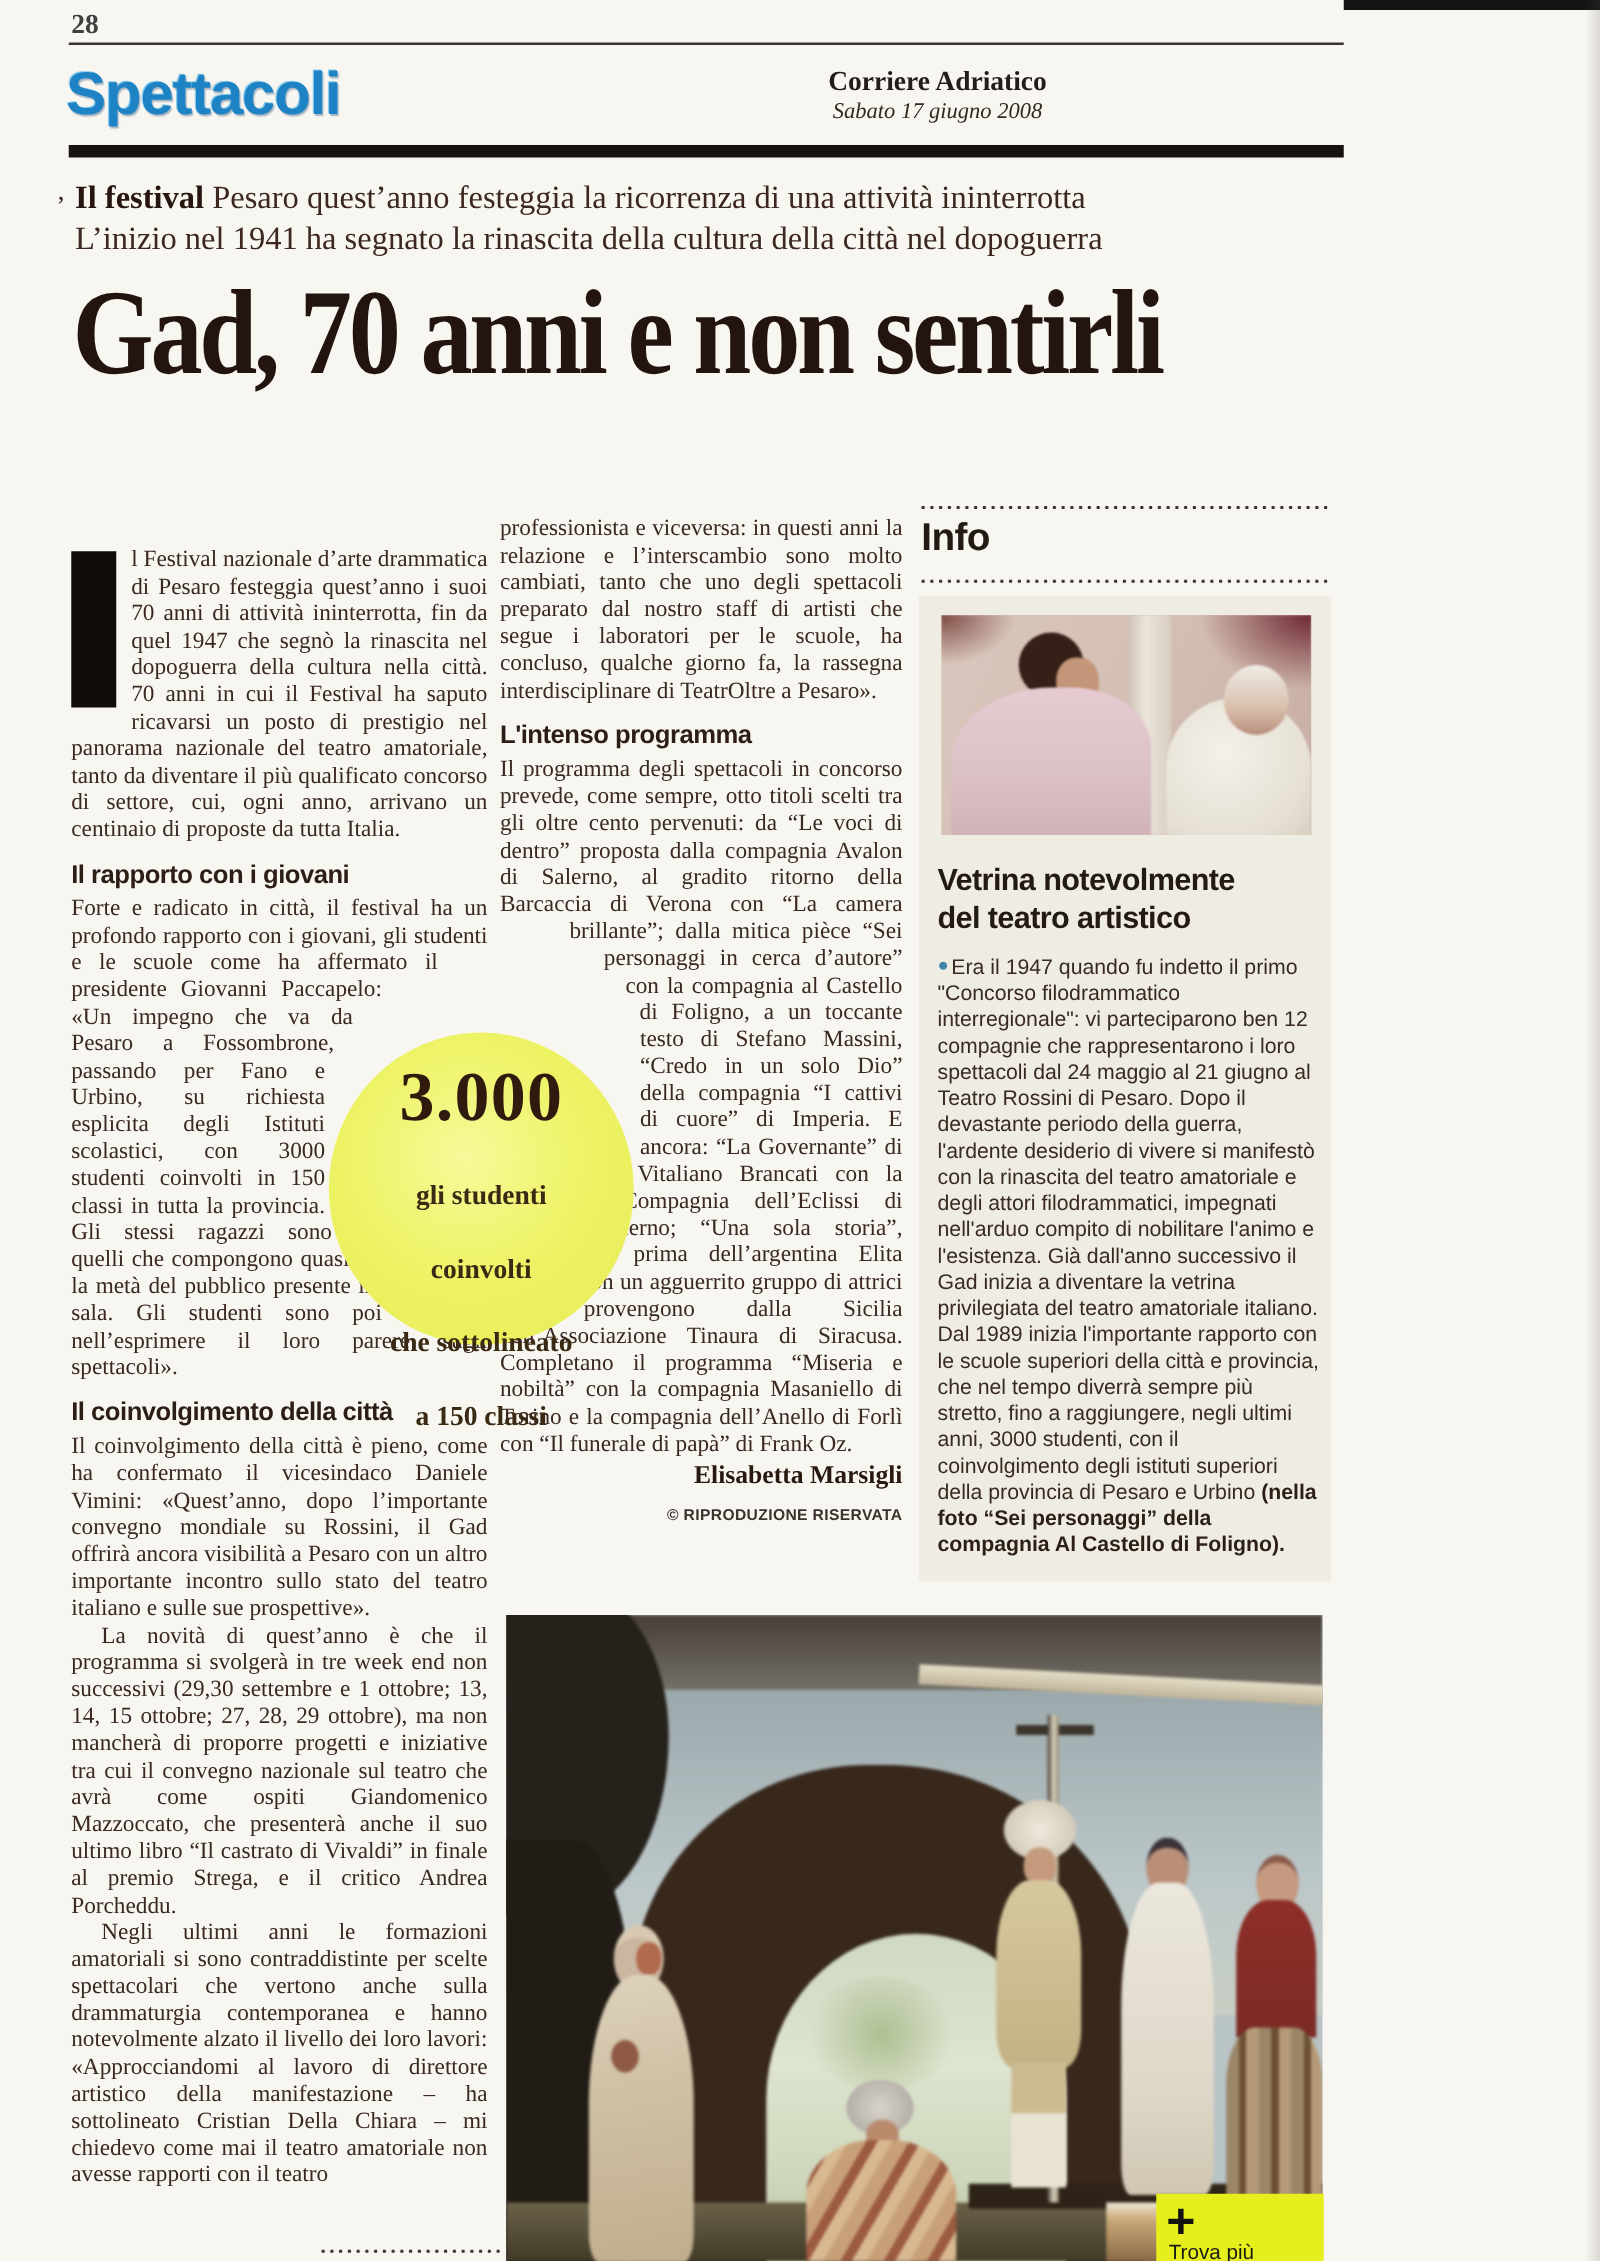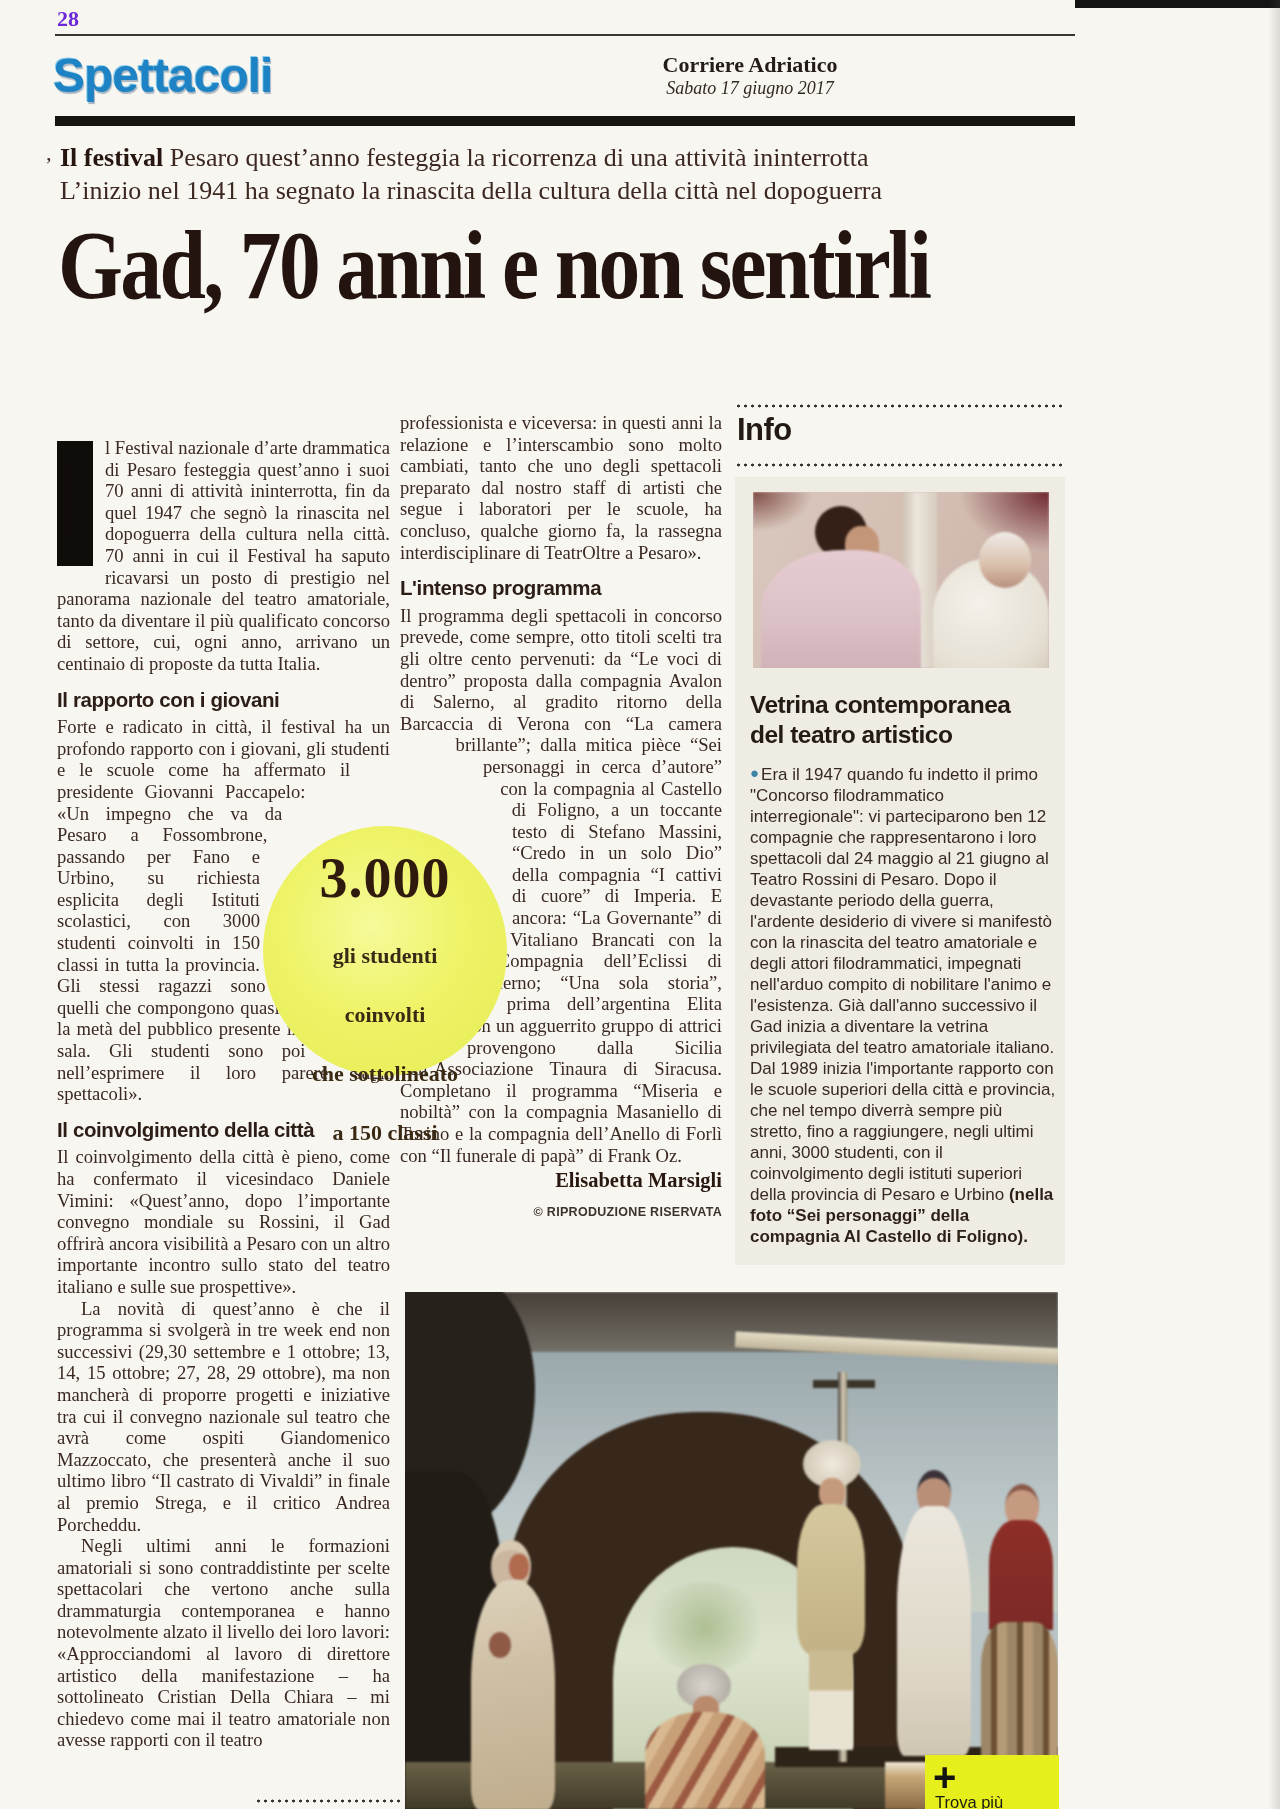--- a/index.html
+++ b/index.html
@@ -2,21 +2,21 @@
 <html><head>
 <meta charset="utf-8">
 <style>
   html,body{margin:0;padding:0;}
   body{width:1280px;height:1809px;position:relative;background:#efede8;font-family:"Liberation Serif",serif;}
   .page{position:absolute;left:0;top:0;width:1280px;height:1809px;background:#f8f6f1;overflow:hidden;}
   .abs{position:absolute;}
 
   
   .topbar{left:1075px;top:0;width:205px;height:8px;background:#141414;}
-  .pageno{left:57px;top:6px;font-size:22px;font-weight:bold;color:#6d28d9;}
+  .pageno{left:57px;top:6px;font-size:22px;font-weight:bold;color:#404040;}
   .rule-thin{left:55px;top:34px;width:1020px;height:2px;background:#3a3530;}
   .section-name{left:53px;top:48px;font-family:"Liberation Sans",sans-serif;font-size:48px;font-weight:bold;letter-spacing:-1px;color:#1e83c4;text-shadow:1px 2px 1px rgba(14,60,110,0.35), -1px -1px 0 #8ecdeb;}
   .masthead{left:560px;top:52px;width:380px;text-align:center;font-size:22px;font-weight:bold;color:#241c18;}
   .edition-date{left:560px;top:78px;width:380px;text-align:center;font-size:18px;font-style:italic;color:#32291f;}
   .rule-thick{left:55px;top:116px;width:1020px;height:10px;background:#171310;}
 
   
   .kicker{left:60px;top:141px;width:1000px;font-size:26px;color:#3c2721;line-height:33px;}
   .kicker b{color:#271510;}
   .kick-tick{left:45px;top:152px;font-size:22px;color:#3c2721;}
@@ -105,21 +105,21 @@
 </head>
 <body>
 
 <div class="page">
 
   <div class="abs topbar"></div>
   <div class="abs pageno">28</div>
   <div class="abs rule-thin"></div>
   <div class="abs section-name">Spettacoli</div>
   <div class="abs masthead">Corriere Adriatico</div>
-  <div class="abs edition-date">Sabato 17 giugno 2017</div>
+  <div class="abs edition-date">Sabato 17 giugno 2008</div>
   <div class="abs rule-thick"></div>
 
   <div class="abs kick-tick">’</div>
   <div class="abs kicker"><b>Il festival</b><span> Pesaro quest’anno festeggia la ricorrenza di una attività ininterrotta</span><br><span>L’inizio nel 1941 ha segnato la rinascita della cultura della città nel dopoguerra</span></div>
   <div class="abs headline">Gad, 70 anni e non sentirli</div>
 
   <div class="abs serifcol col1">
     <p class="para"><span class="dropcap">I</span><span>l Festival nazionale d’arte drammatica di Pesaro festeggia quest’anno i suoi 70 anni di attività ininterrotta, fin da quel 1947 che segnò la rinascita nel dopoguerra della cultura nella città. 70 anni in cui il Festival ha saputo ricavarsi un posto di prestigio nel panorama nazionale del teatro amatoriale, tanto da diventare il più qualificato concorso di settore, cui, ogni anno, arrivano un centinaio di proposte da tutta Italia.</span></p>
     <div class="subhead">Il rapporto con i giovani</div>
     <p class="para"><span class="spacer-r"></span><span>Forte e radicato in città, il festival ha un profondo rapporto con i giovani, gli studenti e le scuole come ha affermato il presidente Giovanni Paccapelo: «Un impegno che va da Pesaro a Fossombrone, passando per Fano e Urbino, su richiesta esplicita degli Istituti scolastici, con 3000 studenti coinvolti in 150 classi in tutta la provincia. Gli stessi ragazzi sono quelli che compongono quasi la metà del pubblico presente in sala. Gli studenti sono poi coinvolti nell’esprimere il loro parere sugli spettacoli».</span></p>
@@ -152,21 +152,21 @@
   <div class="abs info-photo">
     <div class="ip ip-corner"></div>
     <div class="ip ip-corner2"></div>
     <div class="ip ip-column"></div>
     <div class="ip ip-hair"></div>
     <div class="ip ip-face"></div>
     <div class="ip ip-robe"></div>
     <div class="ip ip-puff"></div>
     <div class="ip ip-head2"></div>
   </div>
-  <div class="abs info-title"><span>Vetrina contemporanea</span><br><span>del teatro artistico</span></div>
+  <div class="abs info-title"><span>Vetrina notevolmente</span><br><span>del teatro artistico</span></div>
   <div class="abs info-body"><span class="bullet">●</span><span>Era il 1947 quando fu indetto il primo "Concorso filodrammatico interregionale": vi parteciparono ben 12 compagnie che rappresentarono i loro spettacoli dal 24 maggio al 21 giugno al Teatro Rossini di Pesaro. Dopo il devastante periodo della guerra, l'ardente desiderio di vivere si manifestò con la rinascita del teatro amatoriale e degli attori filodrammatici, impegnati nell'arduo compito di nobilitare l'animo e l'esistenza. Già dall'anno successivo il Gad inizia a diventare la vetrina privilegiata del teatro amatoriale italiano. Dal 1989 inizia l'importante rapporto con le scuole superiori della città e provincia, che nel tempo diverrà sempre più stretto, fino a raggiungere, negli ultimi anni, 3000 studenti, con il coinvolgimento degli istituti superiori della provincia di Pesaro e Urbino </span><b>(nella foto “Sei personaggi” della compagnia Al Castello di Foligno).</b></div>
 
   <div class="abs stage-photo">
     <div class="sp sp-skytop"></div>
     <div class="sp sp-sky"></div>
     <div class="sp sp-beam"></div>
     <div class="sp sp-foliage"></div>
     <div class="sp sp-dark2"></div>
     <div class="sp sp-arch"></div>
     <div class="sp sp-arch-in"></div>

